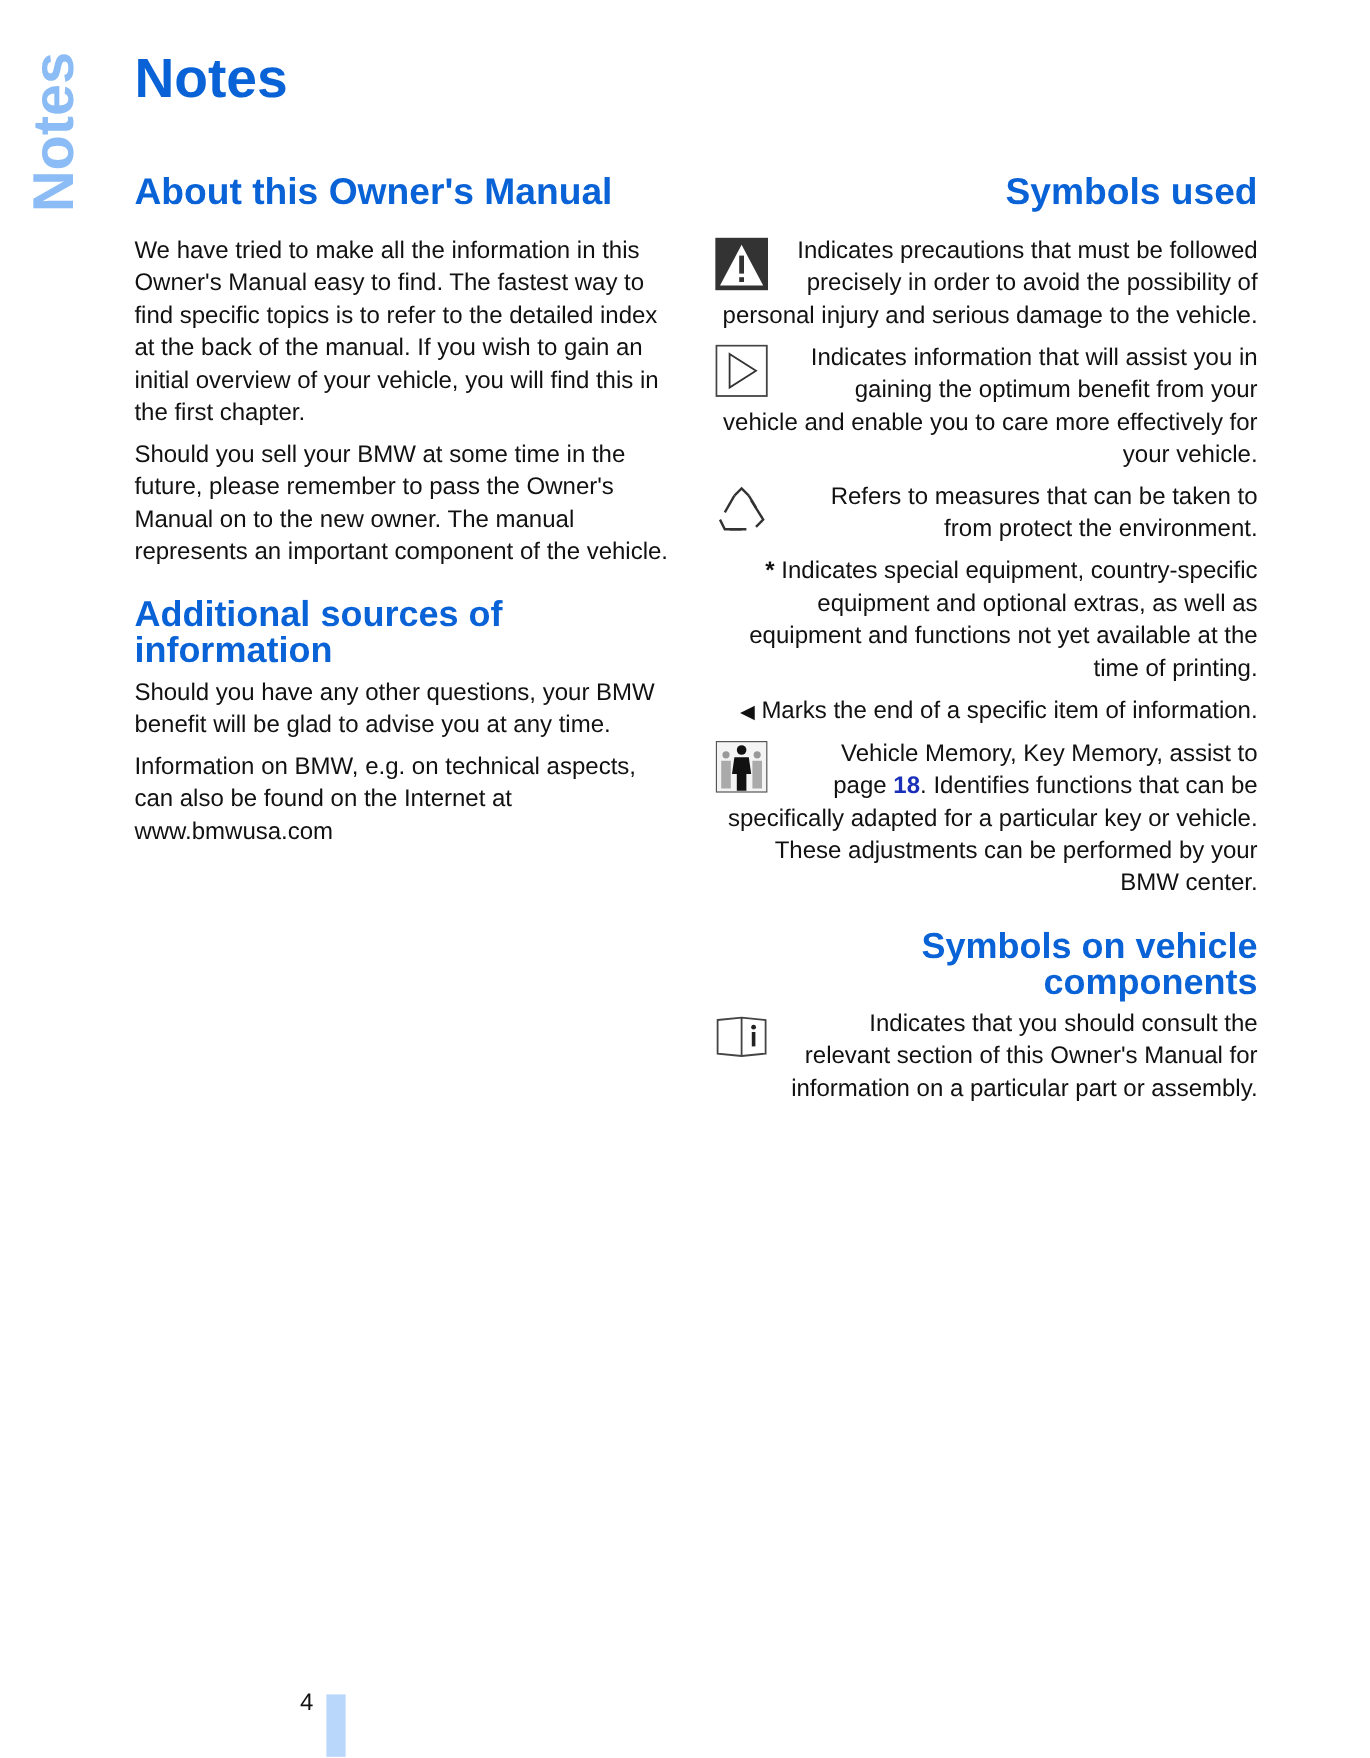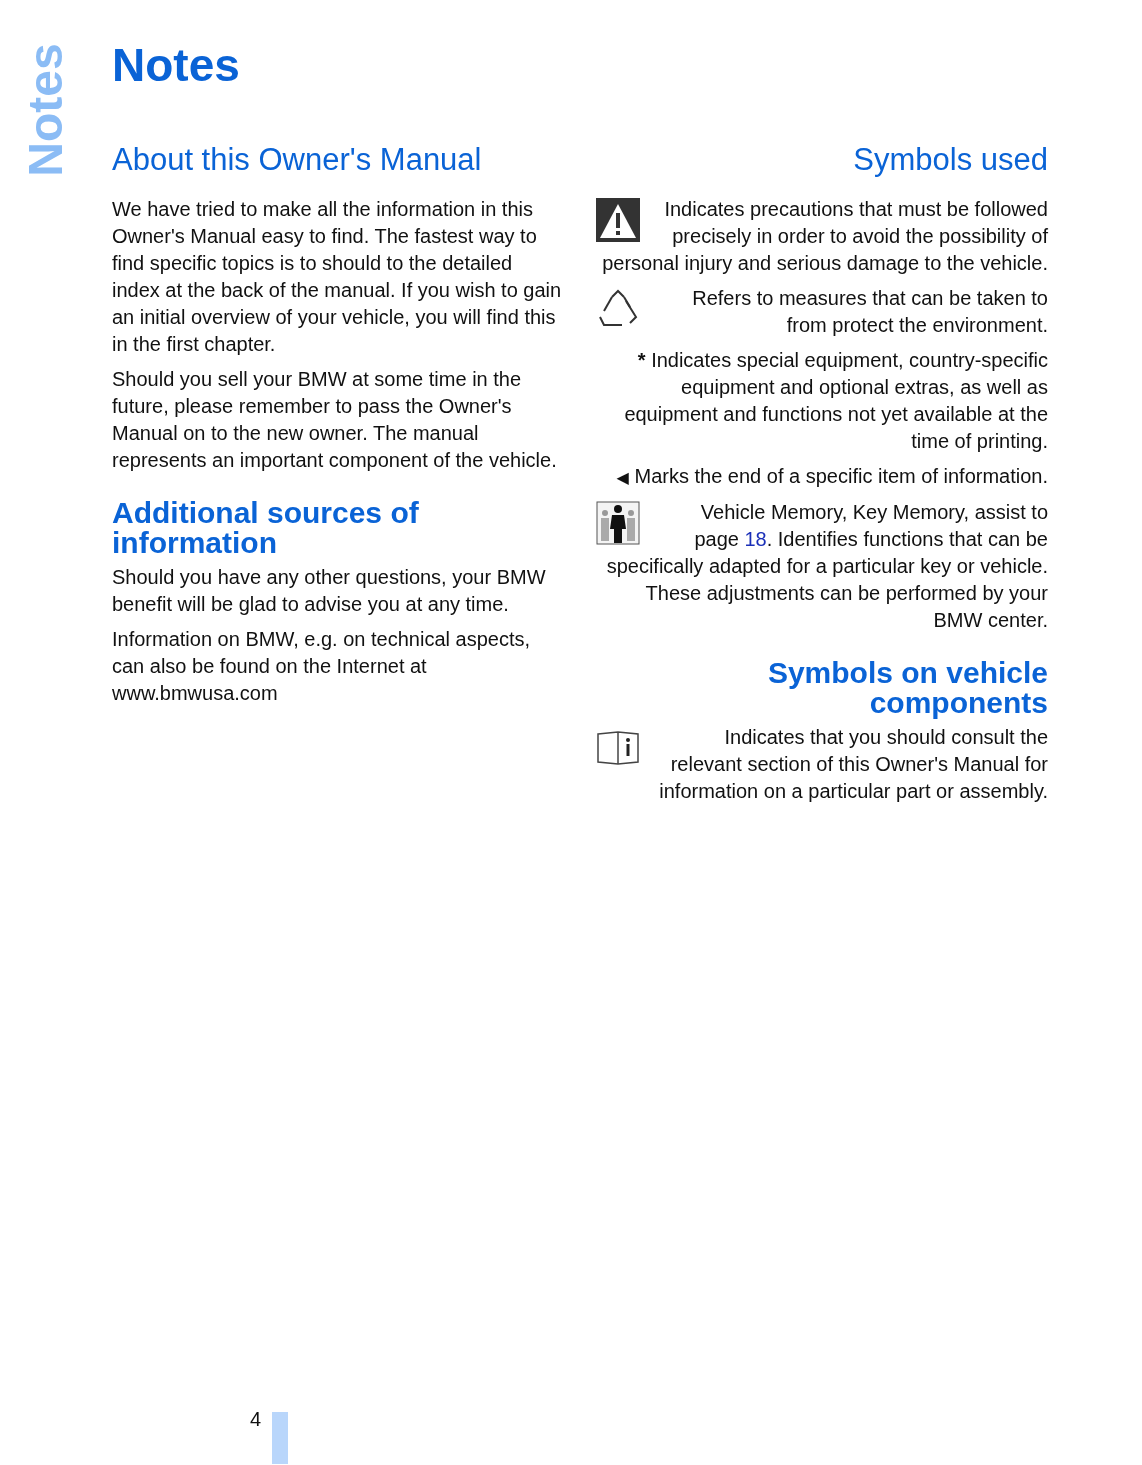--- a/index.html
+++ b/index.html
@@ -5,60 +5,67 @@
   html, body { margin: 0; padding: 0; background: #ffffff; }
   body { width: 1142px; height: 1465px; position: relative; overflow: hidden;
          font-family: "Liberation Sans", sans-serif; color: #111; }
   .side-tab { position: absolute; left: 20px; top: 40px; width: 50px; height: 140px; }
   .side-tab span { position: absolute; left: 50%; top: 50%; transform: translate(-50%,-50%) rotate(-90deg);
                    font-size: 48px; font-weight: bold; color: #8bbcf5; white-space: nowrap; letter-spacing: 0px; }
   .page-title { position: absolute; left: 112px; top: 38px; margin: 0; font-size: 46px; font-weight: bold; color: #0a63d6; }
   .col { position: absolute; top: 140px; width: 452px; }
   .col-left { left: 112px; }
   .col-right { left: 596px; text-align: right; }
-  h2 { margin: 0 0 16px 0; font-size: 31px; font-weight: normal; color: #0a63d6; line-height: 40px; }
+  h2 { margin: 0 0 16px 0; font-size: 31px; font-weight: bold; color: #0a63d6; line-height: 40px; }
   h3 { margin: 24px 0 6px 0; font-size: 30px; font-weight: bold; color: #0a63d6; line-height: 30px; }
   p { margin: 0 0 8px 0; font-size: 20px; line-height: 27px; }
   .sym { position: relative; margin: 0 0 8px 0; font-size: 20px; line-height: 27px; }
   .sym .icon { float: left; width: 44px; height: 44px; margin: 2px 12px 0 0; }
-  .link { color: #1a2fb8; }
+  .link { color: #1a2fb8; font-weight: bold; }
   .tri { font-size: 16px; }
   .footer-num { position: absolute; left: 250px; top: 1408px; font-size: 20px; }
   .footer-bar { position: absolute; left: 272px; top: 1412px; width: 16px; height: 52px; background: #b9d6fb; }
 </style>
 </head>
 <body>
 
 <div class="side-tab">
     <span>Notes</span>
   </div>
 <h1 class="page-title">Notes</h1>
 
 <div class="col col-left">
   <h2>About this Owner's Manual</h2>
-  <p>We have tried to make all the information in this Owner's Manual easy to find. The fastest way to find specific topics is to should to the detailed index at the back of the manual. If you wish to gain an initial overview of your vehicle, you will find this in the first chapter.</p>
+  <p>We have tried to make all the information in this Owner's Manual easy to find. The fastest way to find specific topics is to refer to the detailed index at the back of the manual. If you wish to gain an initial overview of your vehicle, you will find this in the first chapter.</p>
   <p>Should you sell your BMW at some time in the future, please remember to pass the Owner's Manual on to the new owner. The manual represents an important component of the vehicle.</p>
   <h3>Additional sources of information</h3>
   <p>Should you have any other questions, your BMW benefit will be glad to advise you at any time.</p>
   <p>Information on BMW, e.g. on technical aspects, can also be found on the Internet at www.bmwusa.com</p>
 </div>
 
 <div class="col col-right">
   <h2>Symbols used</h2>
 
   <div class="sym">
     <svg class="icon" viewBox="0 0 44 44">
       <rect x="0" y="0" width="44" height="44" fill="#333"></rect>
       <polygon points="22,6 40,40 4,40" fill="#fff"></polygon>
       <rect x="20" y="15" width="4" height="15" fill="#333"></rect>
       <rect x="20" y="33" width="4" height="4" fill="#333"></rect>
     </svg>
     <span>Indicates precautions that must be followed precisely in order to avoid the possibility of personal injury and serious damage to the vehicle.</span>
   </div>
 
+  <div class="sym">
+    <svg class="icon" viewBox="0 0 44 44">
+      <rect x="1" y="1" width="42" height="42" fill="#fff" stroke="#444" stroke-width="1.5"></rect>
+      <polygon points="12,8 34,22 12,36" fill="none" stroke="#333" stroke-width="1.5"></polygon>
+    </svg>
+    <span>Indicates information that will assist you in gaining the optimum benefit from your vehicle and enable you to care more effectively for your vehicle.</span>
+  </div>
 
   <div class="sym">
     <svg class="icon" viewBox="0 0 44 44">
       <g fill="none" stroke="#333" stroke-width="2">
         <path d="M16,10 L22,4 L28,10"></path>
           <path d="M30,14 L40,30 L34,36"></path>
         <path d="M26,38 L8,38 L4,30"></path>
           <path d="M8,24 L16,10"></path>
         <path d="M28,10 L34,20"></path>
           <path d="M12,38 L22,38"></path>

